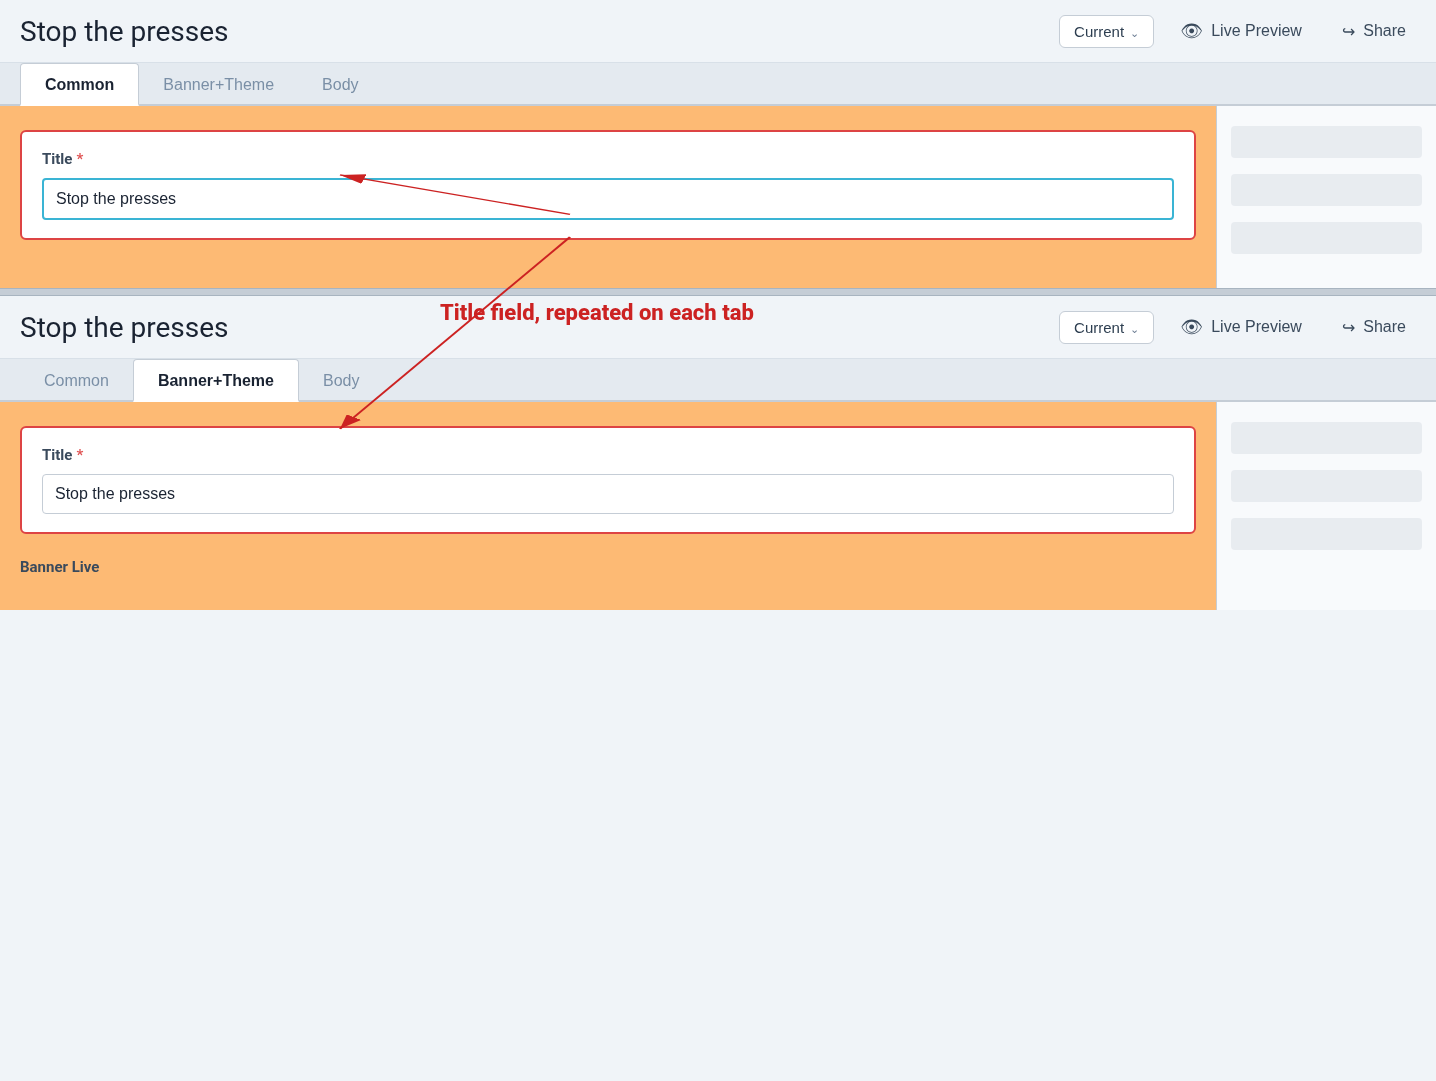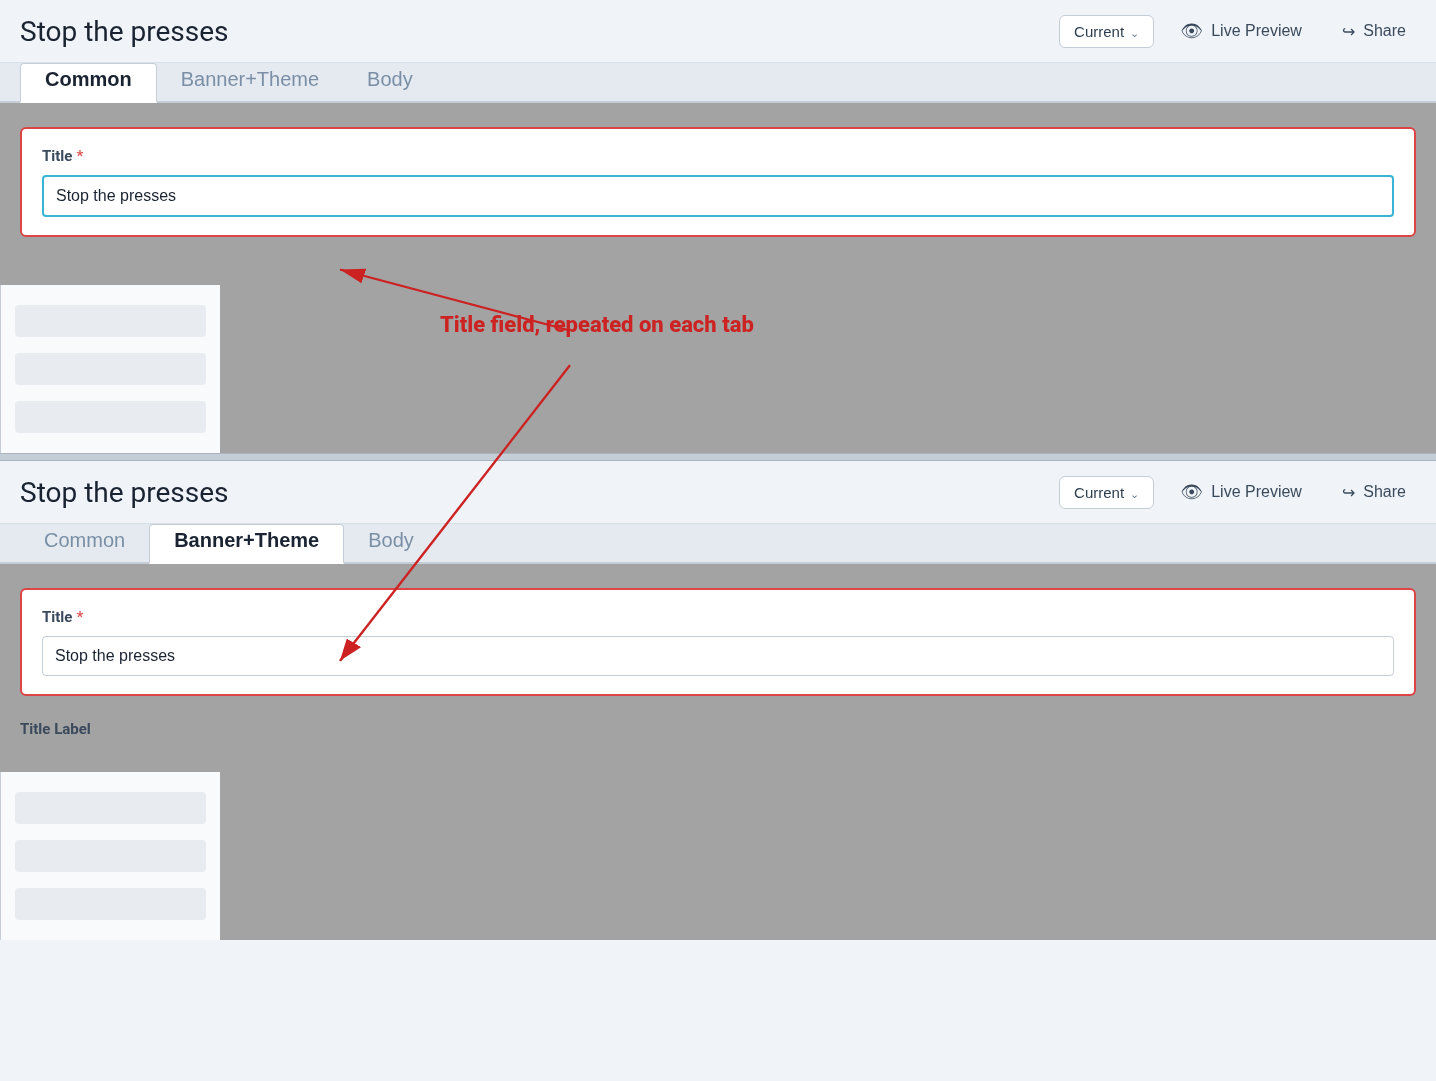--- a/index.html
+++ b/index.html
@@ -86,44 +86,43 @@
     
     .tabs {
       display: flex;
       align-items: flex-end;
       padding: 0 20px;
       background: #e4eaf0;
       border-bottom: 2px solid #c5cdd6;
       gap: 0;
     }
     .tab {
-      padding: 4px 24px 10px;
-      font-size: 20px;
+      padding: 12px 24px 10px;
+      font-size: 16px;
       cursor: pointer;
       color: #7a8fa6;
       background: transparent;
       border: none;
       border-bottom: 2px solid transparent;
       margin-bottom: -2px;
       position: relative;
     }
     .tab.active {
       background: white;
       color: #1a2332;
       font-weight: 600;
       border: 1.5px solid #c5cdd6;
       border-bottom: 2px solid white;
       border-radius: 4px 4px 0 0;
     }
 
     
     .content {
       display: flex;
-      background: #a3a3a3;
-      flex-direction: column;
+      background: #fdba74;
     }
     .main-content {
       flex: 1;
       padding: 24px 20px;
     }
 
     
     .form-section {
       background: white;
       border: 2px solid #d44;
@@ -193,21 +192,21 @@
 
     
     .panels-wrapper {
       position: relative;
     }
 
     
     .annotation-box {
       position: absolute;
       left: 440px;
-      top: 312px;
+      top: 300px;
       z-index: 200;
       pointer-events: none;
       text-align: right;
     }
     .annotation-text {
       font-size: 22px;
       font-weight: 800;
       color: #cc2222;
       white-space: nowrap;
     }
@@ -321,21 +320,21 @@
 
         <div class="form-section">
           <div class="field-label">
             <span>Title</span>
             <span class="required-star">*</span>
           </div>
           <input class="field-input unfocused" type="text" value="Stop the presses" style="">
         </div>
 
         <div class="subject-section">
-          <div class="subject-label">Title Label</div>
+          <div class="subject-label">Banner Live</div>
         </div>
 
       </div>
 
       <div class="right-panel">
         <div class="right-panel-item"></div>
         <div class="right-panel-item"></div>
         <div class="right-panel-item"></div>
       </div>
     </div>

